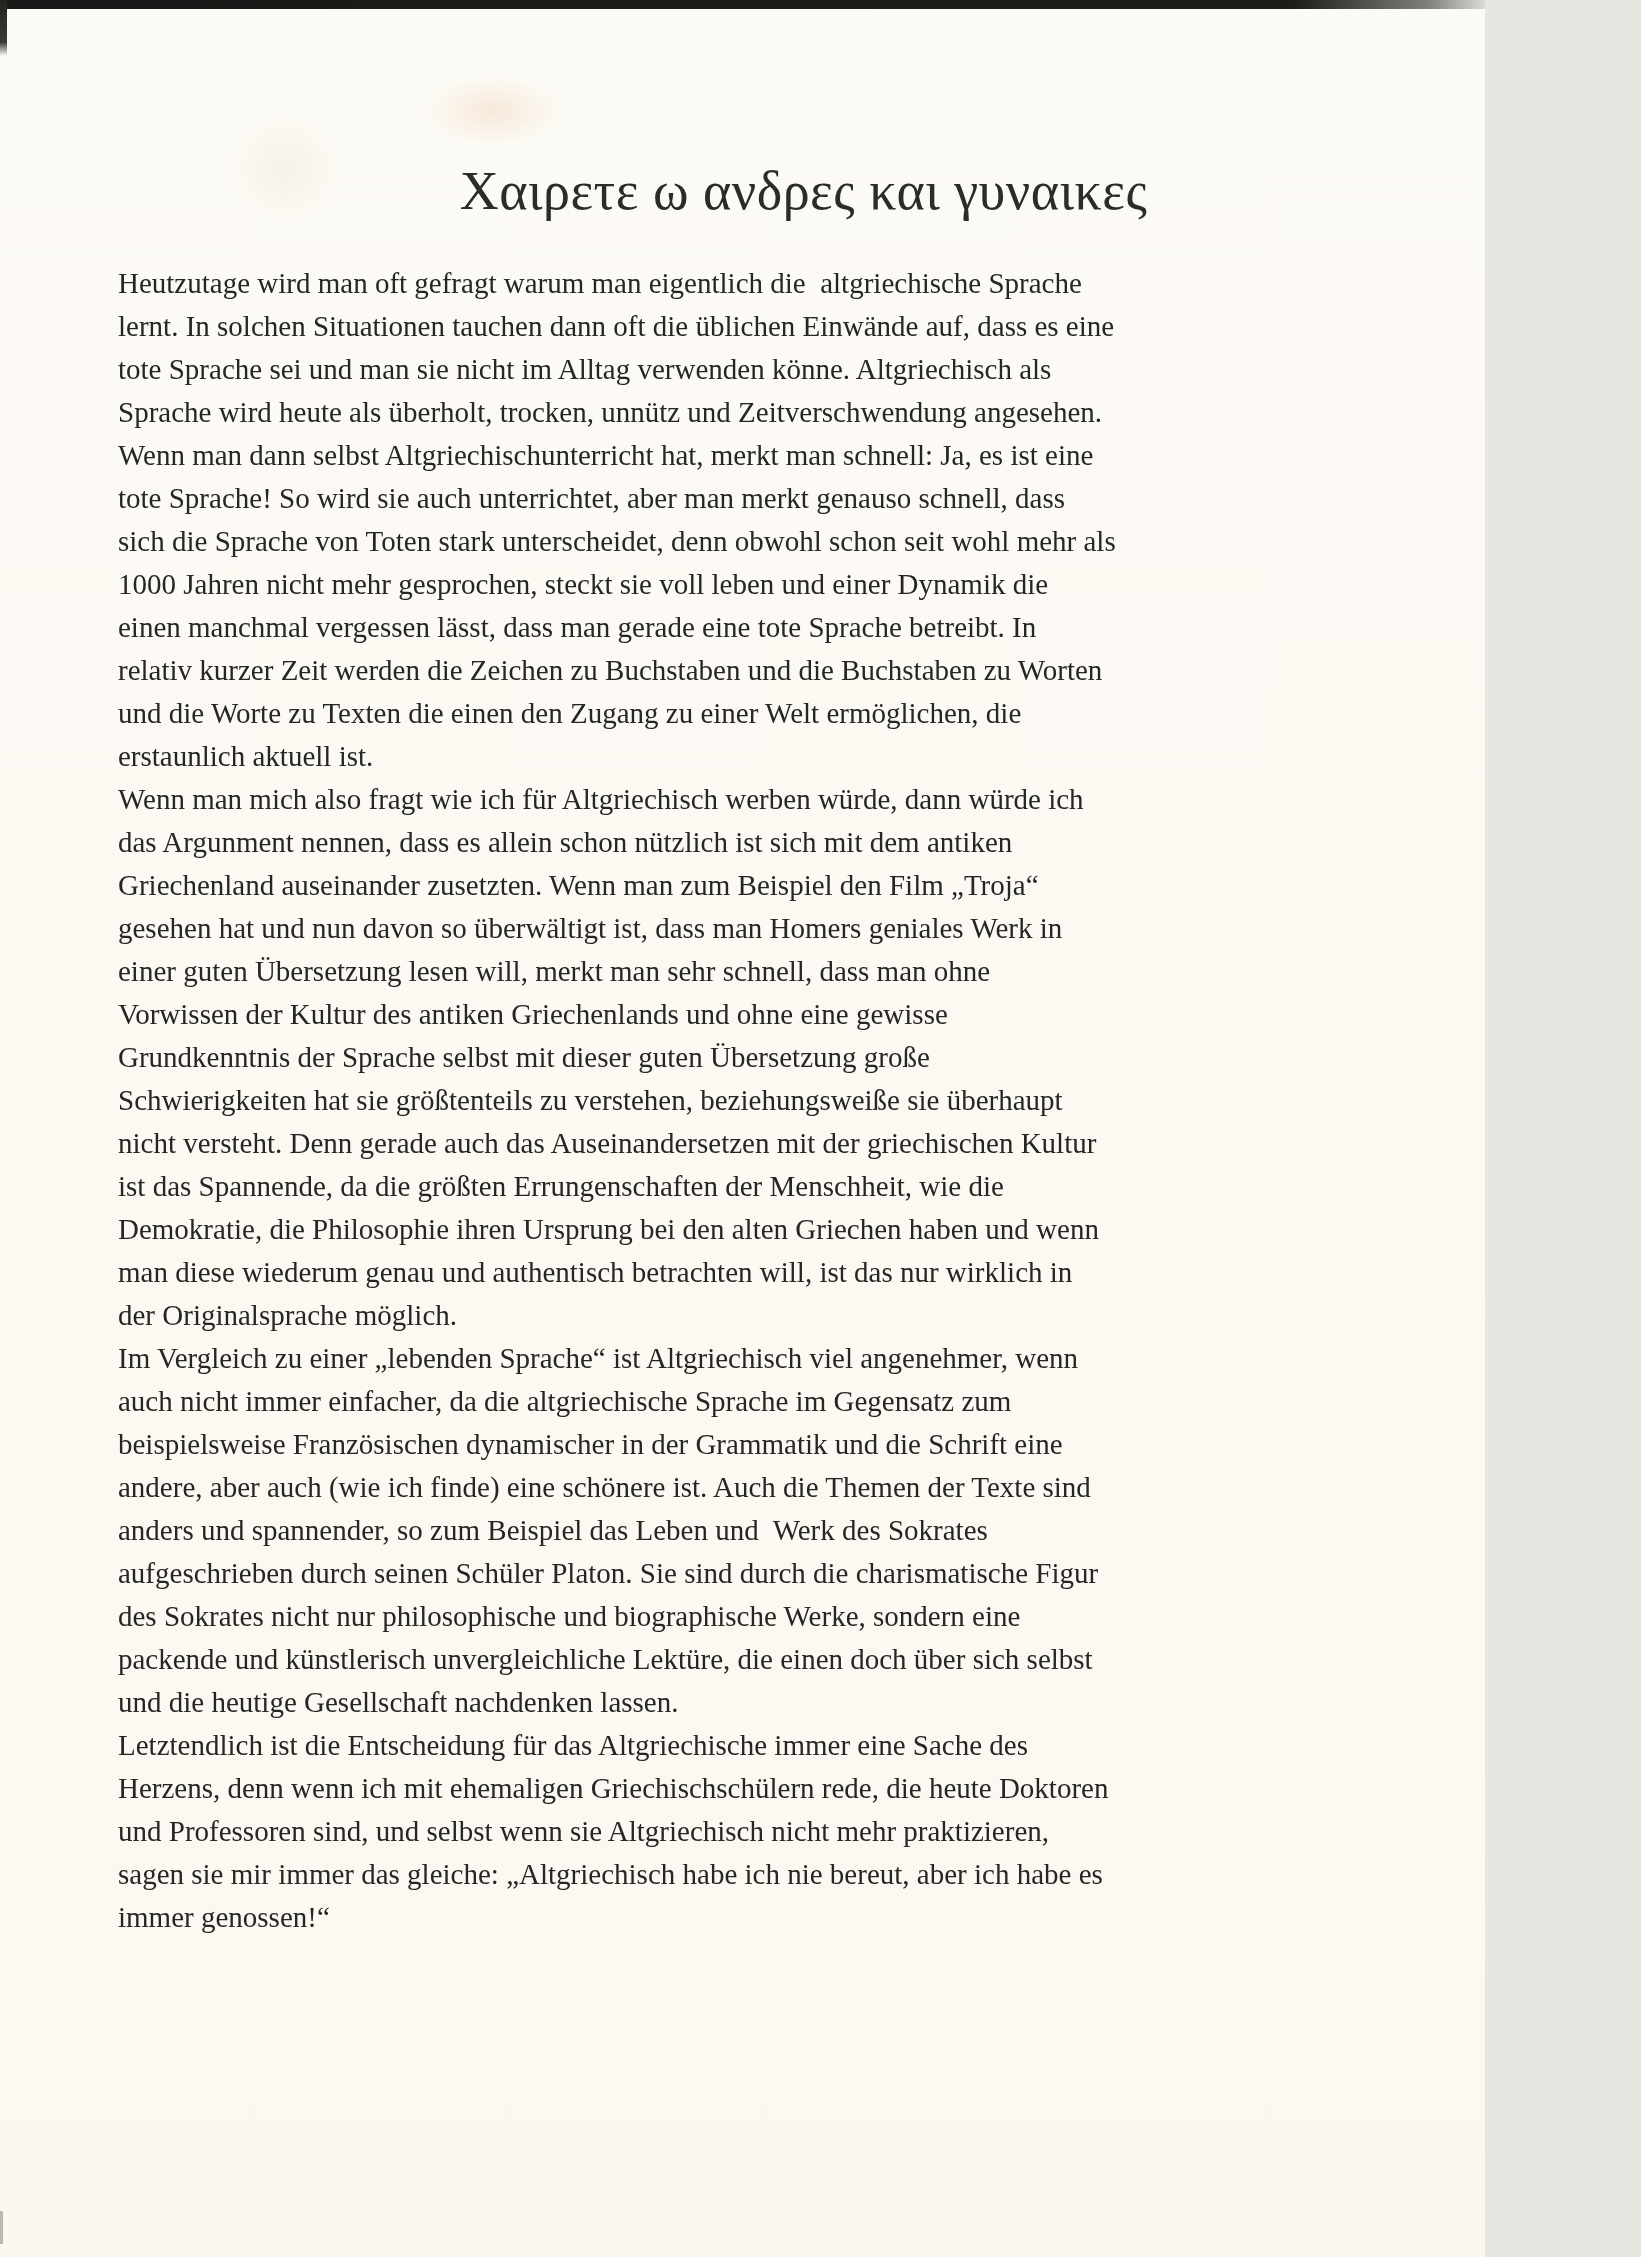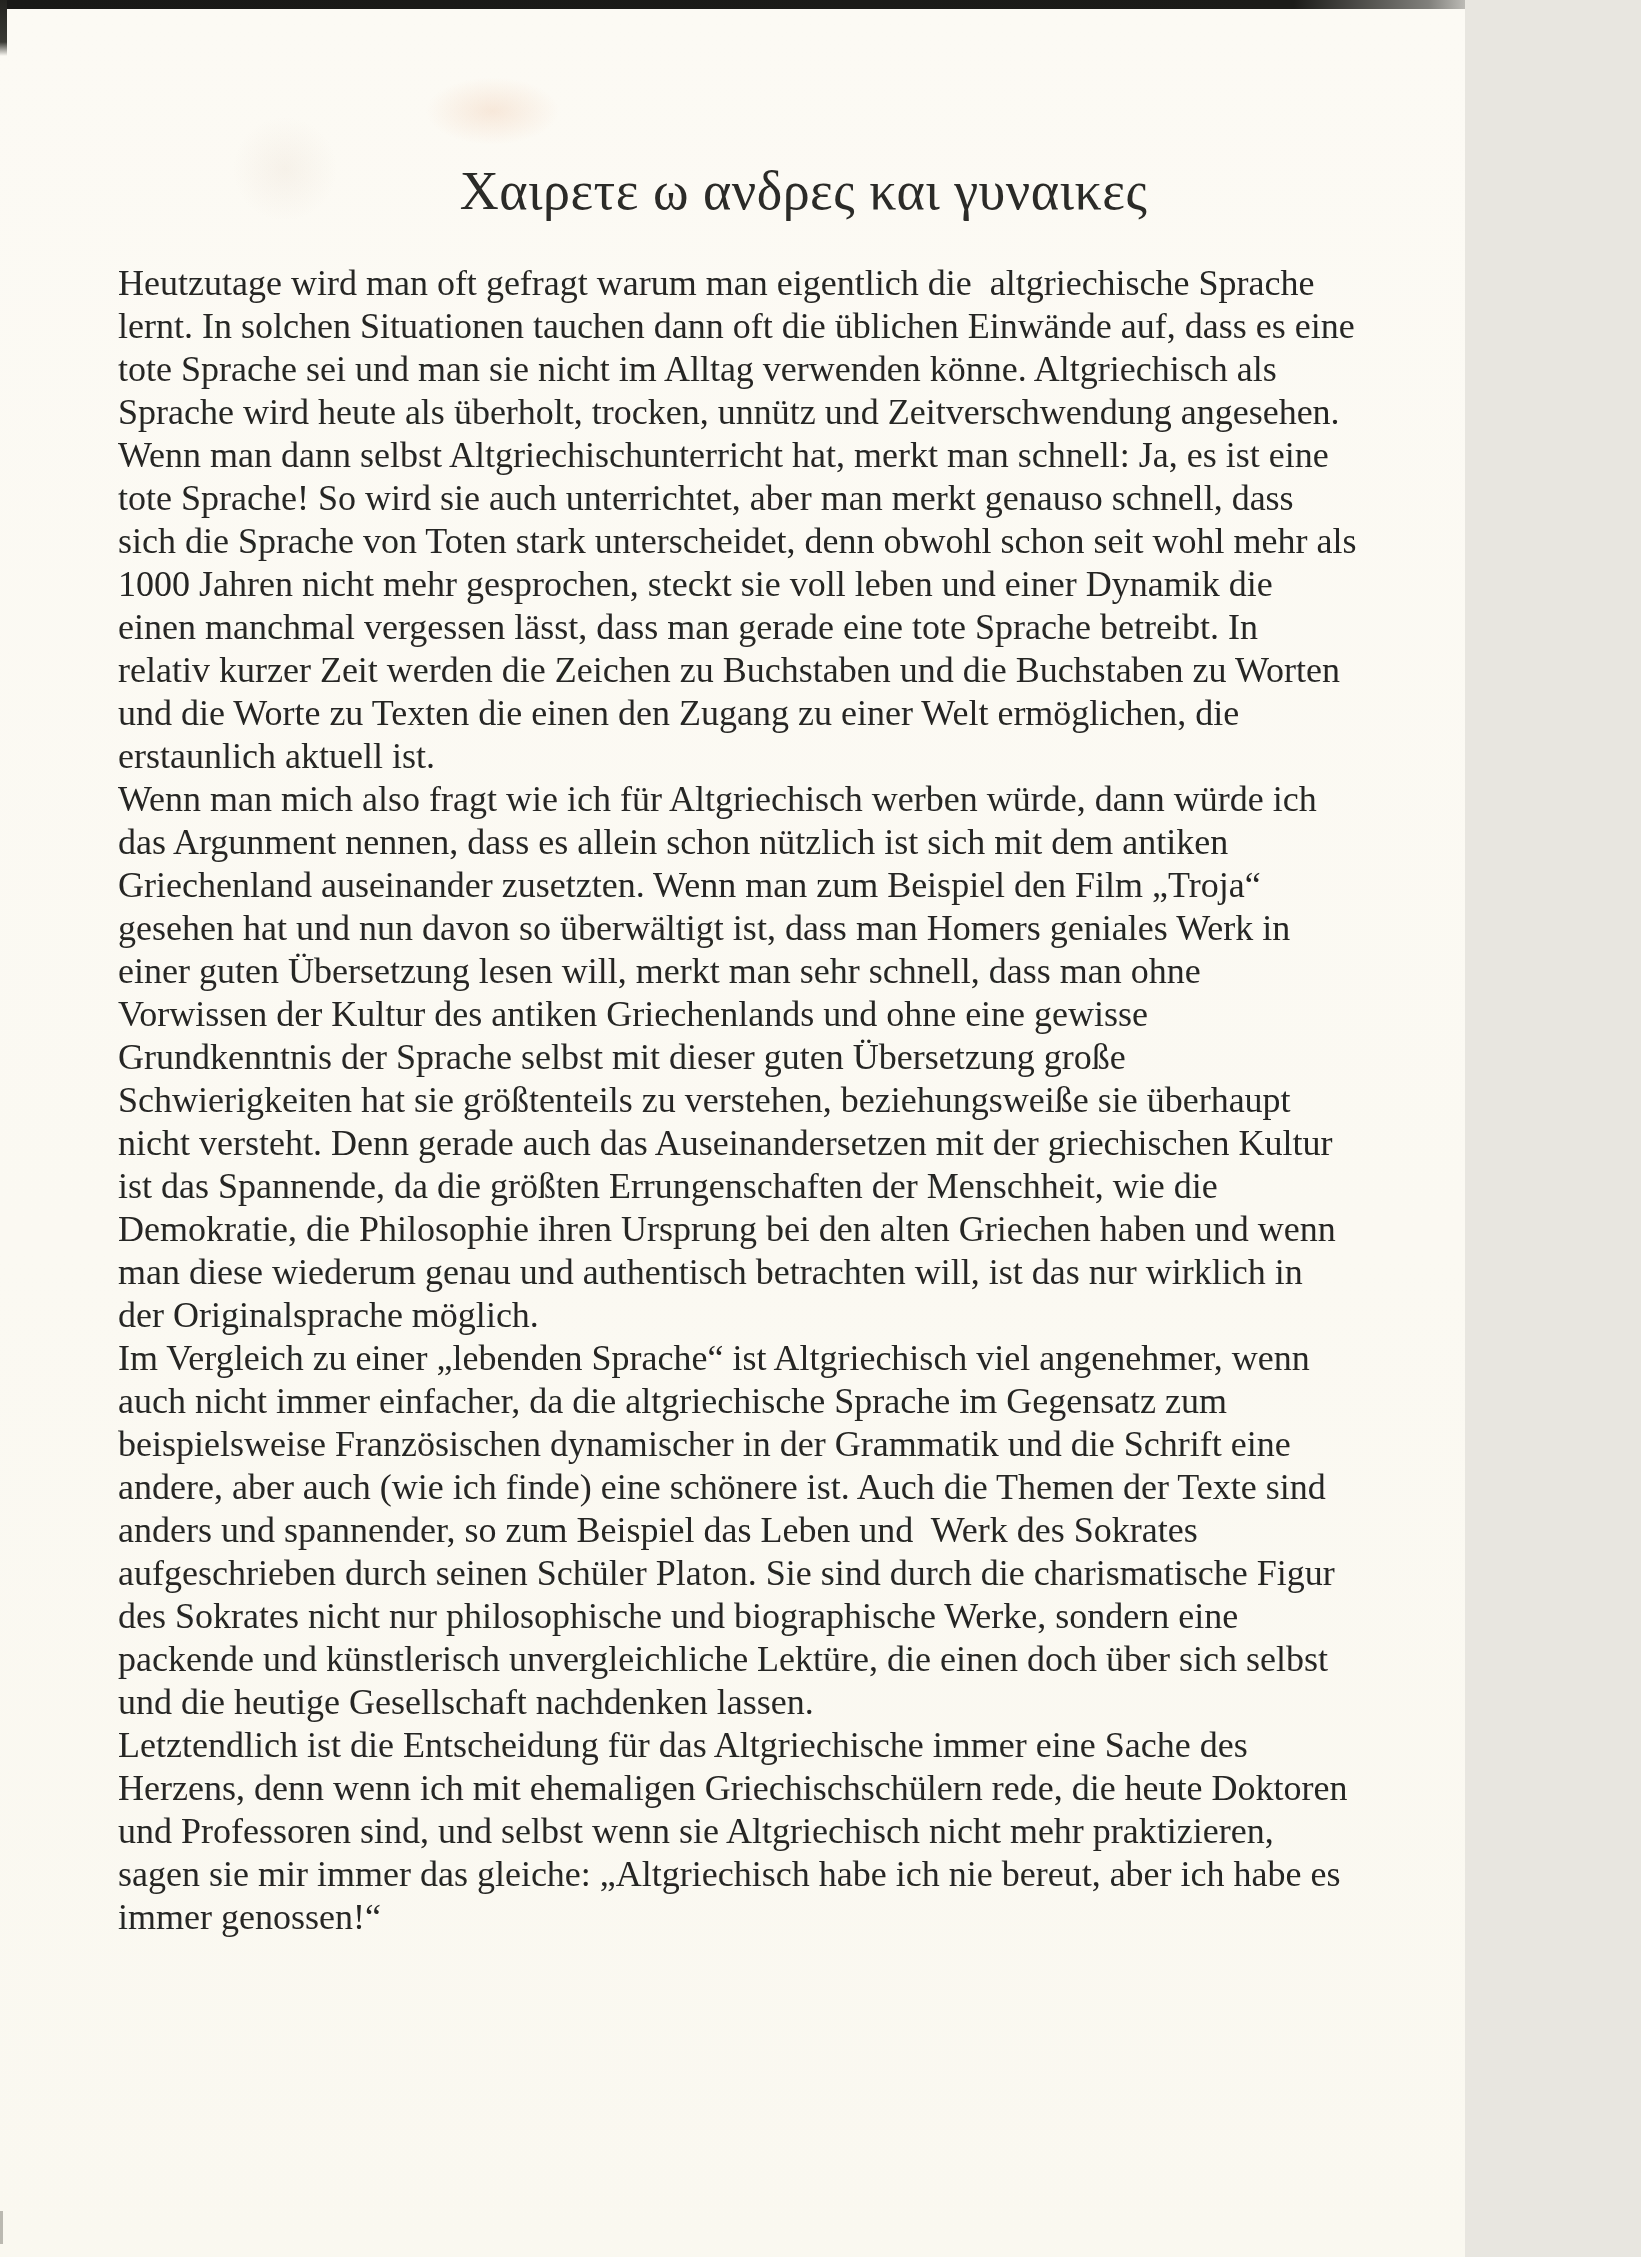--- a/index.html
+++ b/index.html
@@ -8,20 +8,21 @@
     background: #e8e6e0;
   }
   .page {
     position: relative;
     width: 1465px;
     height: 2257px;
     background: linear-gradient(180deg, #fcfaf4 0%, #fbf9f2 55%, #faf8f0 100%);
     overflow: hidden;
     font-family: "Liberation Serif", "DejaVu Serif", serif;
     color: #262624;
+    padding-left: 20px;
   }
   
   .edge-top {
     position: absolute;
     top: 0; left: 0;
     width: 1504px; height: 8.7px;
     background: linear-gradient(to right,
       #191917 0%, #1c1c19 86%,
       rgba(28,28,25,0.55) 95%, rgba(28,28,25,0) 100%);
   }
@@ -68,21 +69,21 @@
     text-align: center;
     font-size: 54px;
     font-weight: 400;
     letter-spacing: 0.5px;
     color: #2b2b28;
   }
   .body-text {
     position: absolute;
     left: 118px; top: 262px;
     width: 1381px;
-    font-size: 36px;
+    font-size: 29px;
     line-height: 43px;
     white-space: pre-wrap;
     color: #262624;
     text-align: left;
   }
 </style>
 </head>
 <body>
 
 <div class="page">

